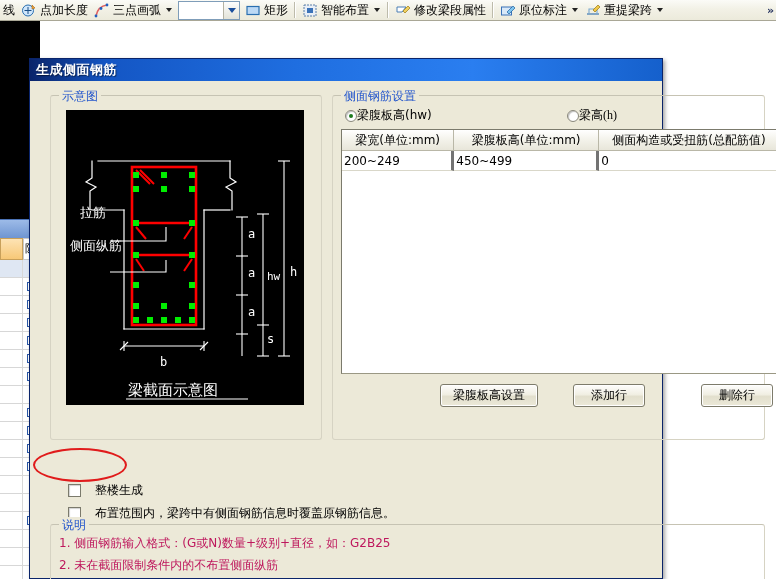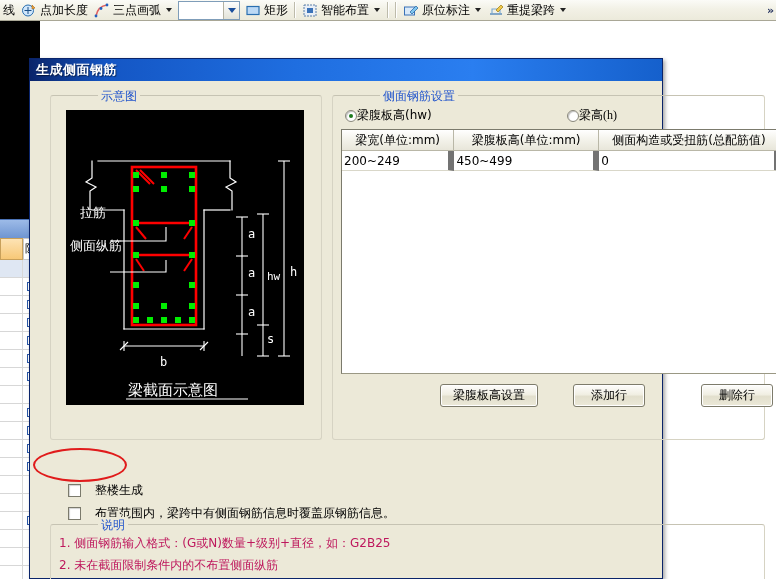--- a/index.html
+++ b/index.html
@@ -123,21 +123,21 @@
   .groupbox {
     position: absolute;
     border: 1px solid #d6d3c3;
     border-top-color: #c6c3b3;
     box-sizing: border-box;
     border-radius: 3px;
   }
   .group-legend {
     position: absolute; top: -8px; left: 8px;
     background: #ece9d8; padding: 0 3px;
-    color: #2255cc; font-size: 12px; white-space: nowrap; margin-left: 39px;
+    color: #2255cc; font-size: 12px; white-space: nowrap;
   }
 
   
   #schematic-box { left: 20px; top: 14px; width: 272px; height: 345px; }
   .schematic-canvas {
     position: absolute; left: 15px; top: 14px; width: 238px; height: 295px;
     background: #000000;
   }
 
   
@@ -173,21 +173,21 @@
   .grid-head div {
     background: linear-gradient(to bottom,#ffffff 0%, #f3f2ea 50%, #e8e6da 100%);
     border-right: 1px solid #b9b7a7; border-bottom: 1px solid #b9b7a7;
     box-sizing: border-box;
     font-size: 12px; color: #000;
     display: flex; align-items: center; justify-content: center;
     overflow: hidden; white-space: nowrap;
   }
   .grid-row { display: flex; height: 20px; }
   .grid-row div {
-    border-right: 6px solid #737373; border-bottom: 1px solid #d9d7c9;
+    border-right: 3px solid #737373; border-bottom: 1px solid #d9d7c9;
     box-sizing: border-box; font-size: 12px; color: #000;
     display: flex; align-items: center; padding-left: 2px;
     overflow: hidden; white-space: nowrap;
   }
   .col-1 { width: 124px; }
   .col-2 { width: 160px; }
   .col-3 { width: 200px; }
 
   .btn-row { position: absolute; left: 0; top: 288px; width: 433px; height: 30px; }
   .btn {
@@ -284,20 +284,29 @@
           <rect x="2" y="2" width="12" height="11" fill="#e8eef6" stroke="#5a7fa8" stroke-width="1" stroke-dasharray="2 1"></rect>
           <rect x="5" y="5" width="6" height="5" fill="#3a72b8"></rect>
         </svg>
       </span>
       <span class="tb-label">智能布置</span>
       <span class="tb-arrow"></span>
     </div>
 
     <div class="tb-sep"></div>
 
+    <div class="tb-item">
+      <span class="icon16">
+        <svg width="16" height="15" viewBox="0 0 16 15">
+          <path d="M2 4h9l-4 5H2z" fill="#ffffff" stroke="#4a7fb5" stroke-width="1"></path>
+          <path d="M8 8l5-5 2 2-5 5z" fill="#f0d060" stroke="#9a7a10" stroke-width="0.7"></path>
+        </svg>
+      </span>
+      <span class="tb-label">修改梁段属性</span>
+    </div>
 
     <div class="tb-sep"></div>
 
     <div class="tb-item">
       <span class="icon16">
         <svg width="16" height="15" viewBox="0 0 16 15">
           <rect x="1.5" y="4" width="10" height="8" fill="#d9e9f8" stroke="#3a72b8" stroke-width="1"></rect>
           <path d="M7 9l6-6 2 2-6 6z" fill="#7fc6f0" stroke="#1f5f9c" stroke-width="0.7"></path>
         </svg>
       </span>

